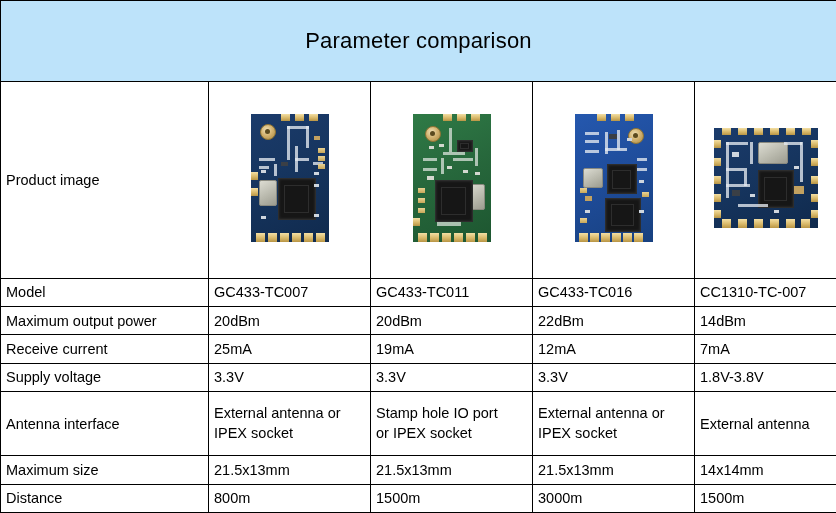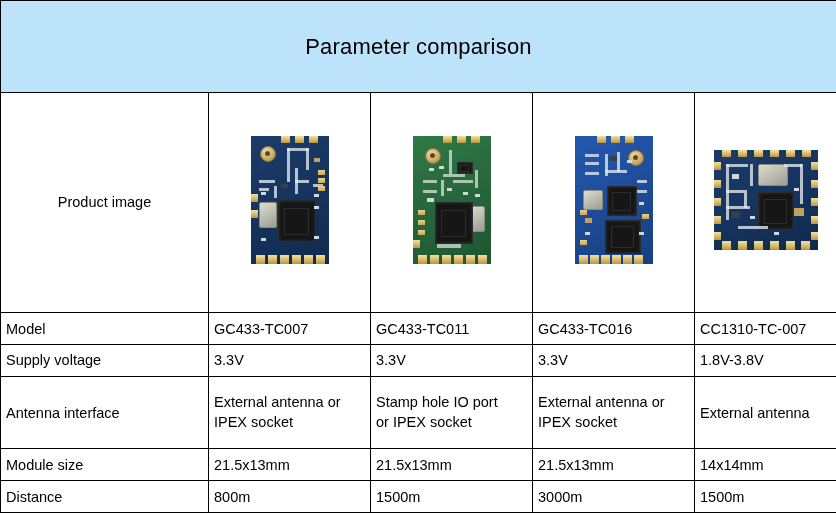--- a/index.html
+++ b/index.html
@@ -55,21 +55,21 @@
     height: 50px;
     padding: 16px;
   }
   .title-text {
     font-size: 22px;
     letter-spacing: 0.2px;
   }
 
   
   tr.image-row td { height: 146px; padding: 0 5px; }
-  tr.image-row td.label-cell { vertical-align: middle; text-align: center; }
+  tr.image-row td.label-cell { vertical-align: middle; }
   tr.image-row td.img-cell {
     text-align: center;
     vertical-align: middle;
     padding: 0;
   }
 
   
   tr.data-row td { height: 21px; }
   tr.tall-row td { height: 63px; }
   tr.two-line-row td { height: 48px; }
@@ -368,23 +368,37 @@
       <tr class="data-row">
         <td class="label-cell">Model</td>
         <td class="val-cell">GC433-TC007</td>
         <td class="val-cell">GC433-TC011</td>
         <td class="val-cell">GC433-TC016</td>
         <td class="val-cell">CC1310-TC-007</td>
       </tr>
 
 
 
-
-
-
+      <tr class="data-row">
+        <td class="label-cell">Maximum output power</td>
+        <td class="val-cell">20dBm</td>
+        <td class="val-cell">20dBm</td>
+        <td class="val-cell">22dBm</td>
+        <td class="val-cell">14dBm</td>
+      </tr>
+
+
+
+      <tr class="data-row">
+        <td class="label-cell">Receive current</td>
+        <td class="val-cell">25mA</td>
+        <td class="val-cell">19mA</td>
+        <td class="val-cell">12mA</td>
+        <td class="val-cell">7mA</td>
+      </tr>
 
       <tr class="data-row">
         <td class="label-cell">Supply voltage</td>
         <td class="val-cell">3.3V</td>
         <td class="val-cell">3.3V</td>
         <td class="val-cell">3.3V</td>
         <td class="val-cell">1.8V-3.8V</td>
       </tr>
 
       <tr class="two-line-row">
@@ -398,21 +412,21 @@
           <span class="two-line">or IPEX socket</span>
         </td>
         <td class="val-cell">
           <span class="two-line">External antenna or</span>
           <span class="two-line">IPEX socket</span>
         </td>
         <td class="val-cell">External antenna</td>
       </tr>
 
       <tr class="data-row">
-        <td class="label-cell">Module size</td>
+        <td class="label-cell">Maximum size</td>
         <td class="val-cell">21.5x13mm</td>
         <td class="val-cell">21.5x13mm</td>
         <td class="val-cell">21.5x13mm</td>
         <td class="val-cell">14x14mm</td>
       </tr>
 
       <tr class="data-row">
         <td class="label-cell">Distance</td>
         <td class="val-cell">800m</td>
         <td class="val-cell">1500m</td>

